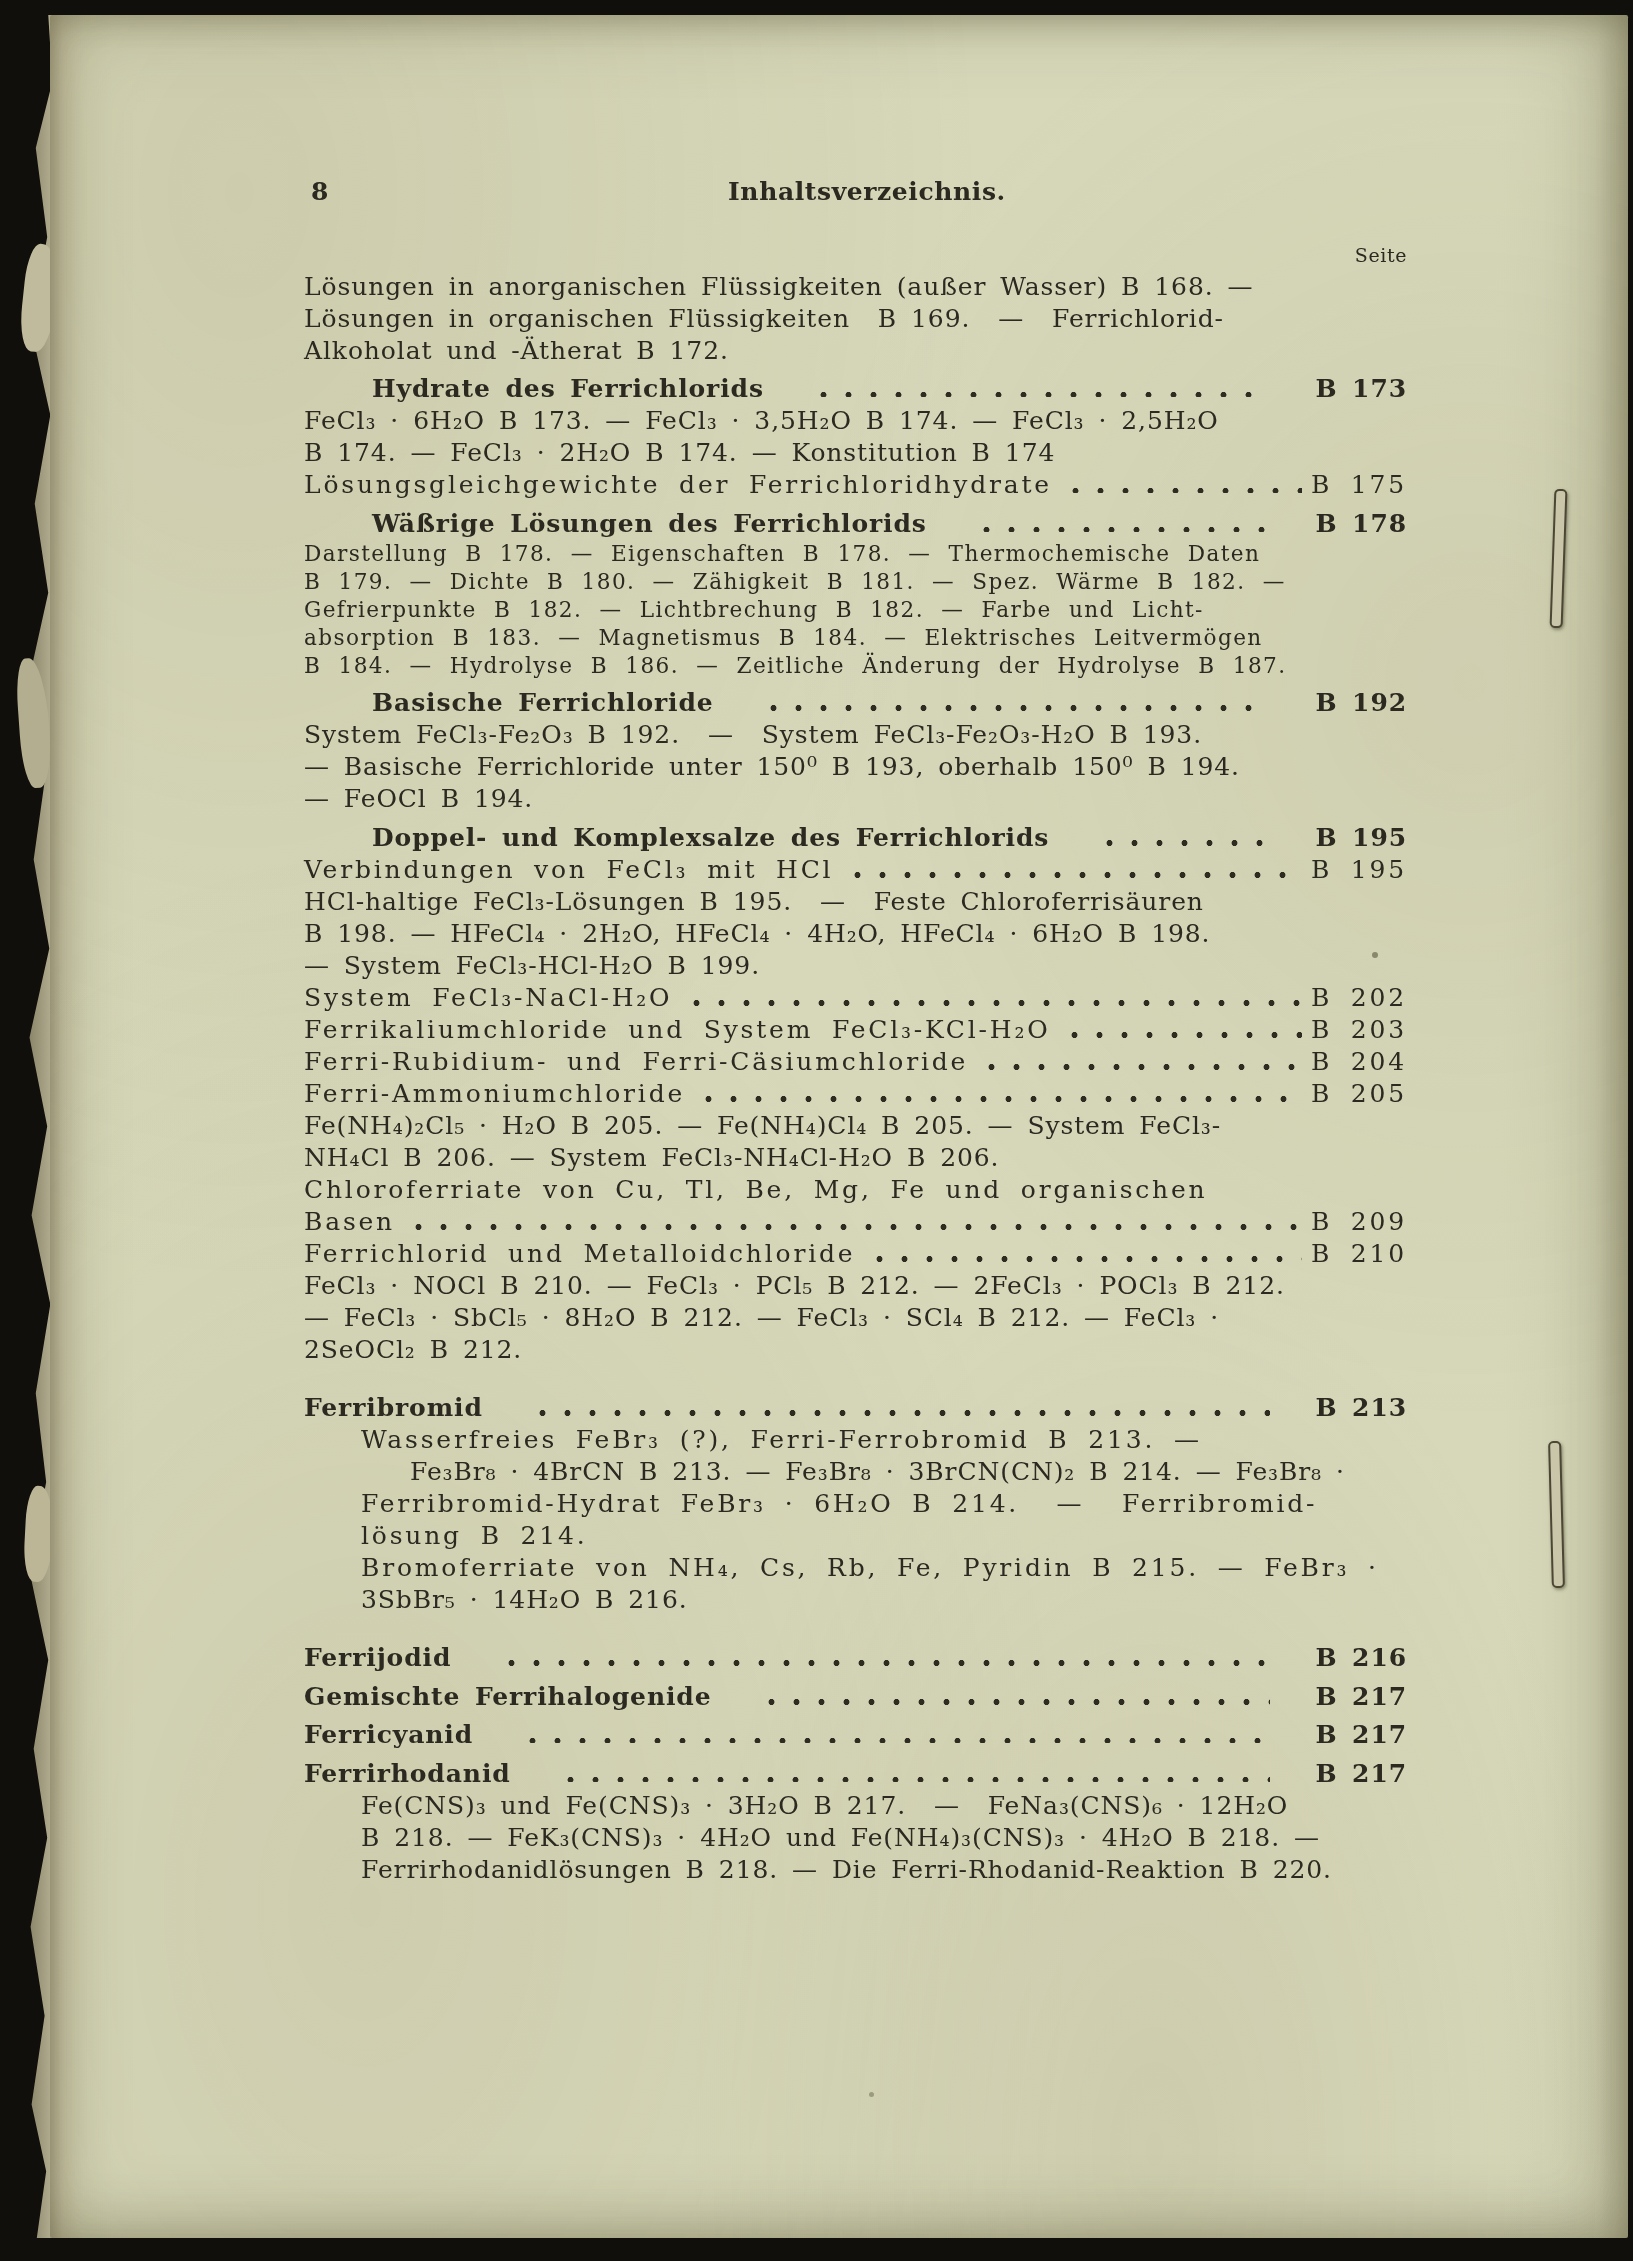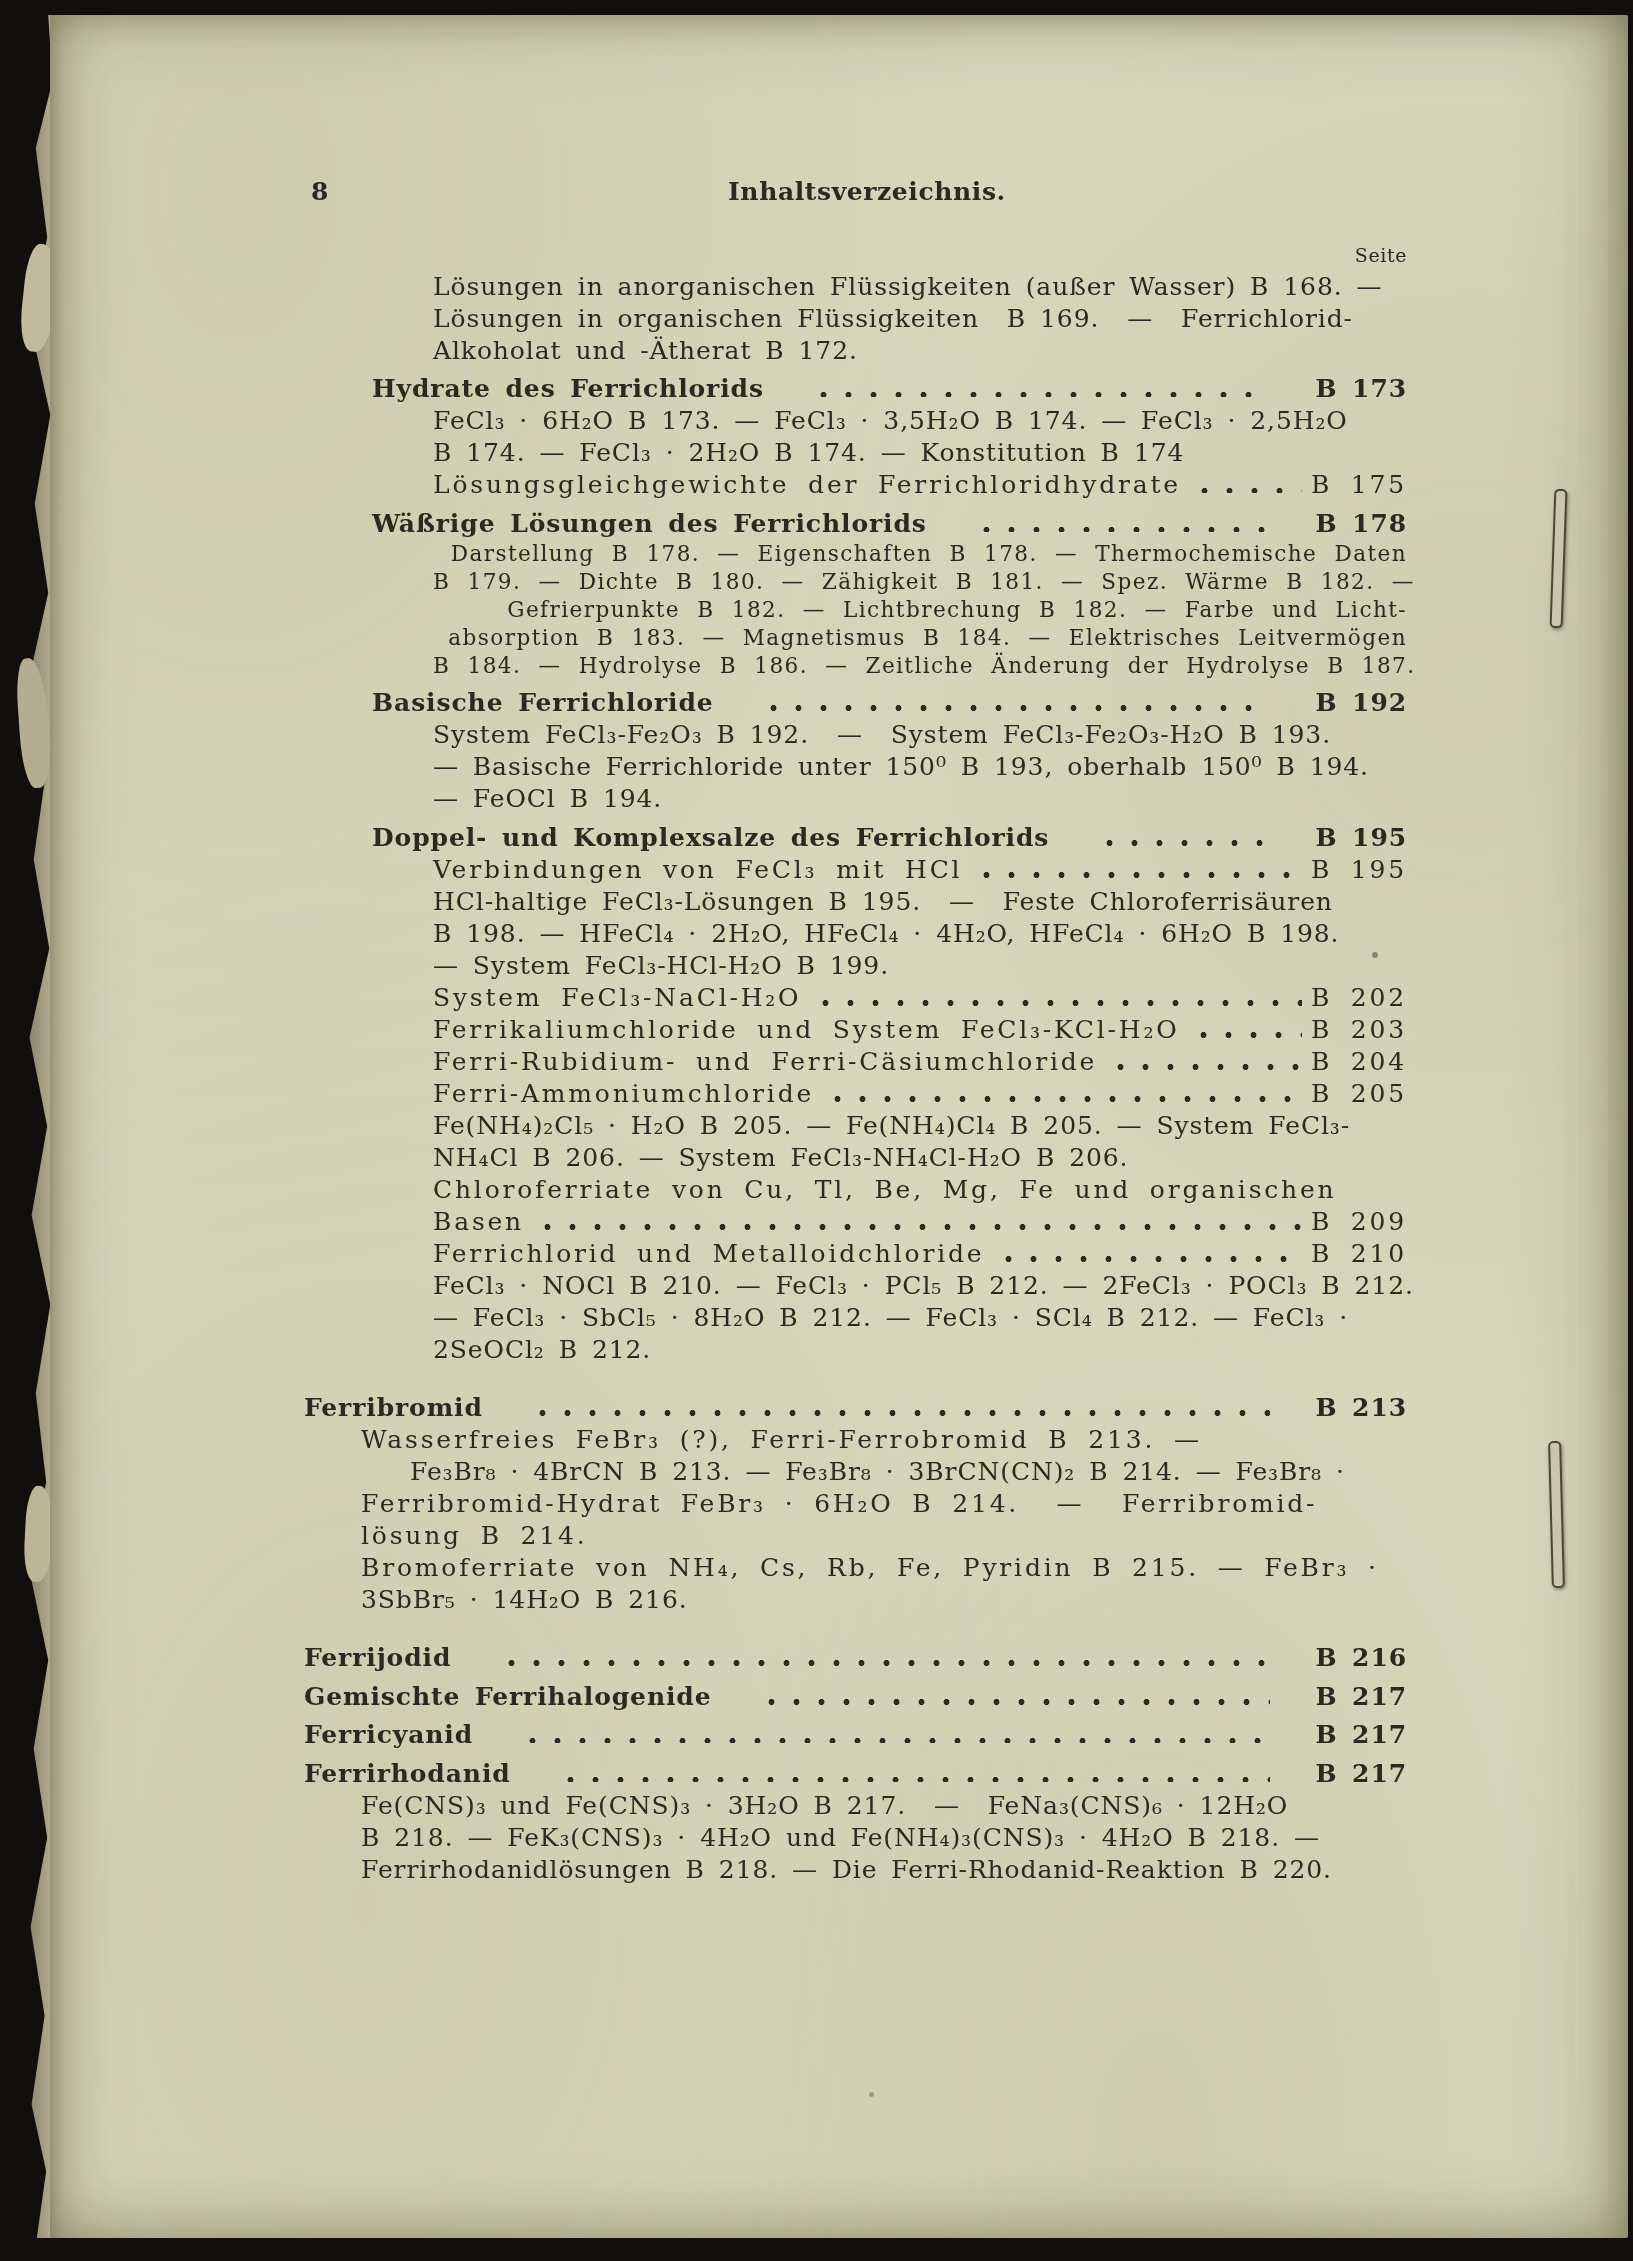--- a/index.html
+++ b/index.html
@@ -20,34 +20,34 @@
   .paper::before{content:"";position:absolute;inset:0;pointer-events:none;border-radius:2.3px;
          background:radial-gradient(ellipse at 12% 8%,rgba(120,110,66,.10),transparent 38%),
                     radial-gradient(ellipse at 90% 30%,rgba(120,110,66,.08),transparent 34%),
                     radial-gradient(ellipse at 20% 85%,rgba(120,110,66,.09),transparent 40%),
                     radial-gradient(ellipse at 70% 96%,rgba(120,110,66,.10),transparent 30%);}
   .pagenum{position:absolute;left:261px;top:162px;font-size:25px;font-weight:700;}
   .title{position:absolute;left:0;width:1634px;top:162px;text-align:center;font-size:25px;font-weight:700;letter-spacing:0.6px;}
   .seite{position:absolute;left:254px;top:229px;width:1103px;text-align:right;font-size:19px;font-weight:400;letter-spacing:0.6px;}
   .toc{position:absolute;left:254px;top:256px;width:1103px;}
   .ln{white-space:pre;font-size:25px;line-height:32px;letter-spacing:0.9px;word-spacing:5.1px;}
-  .detail{font-size:21.6px;line-height:28px;letter-spacing:1.4px;word-spacing:9px;text-align:right;}
+  .detail{font-size:21.6px;line-height:28px;letter-spacing:1.4px;word-spacing:9px;}
   .sp{letter-spacing:2.8px;word-spacing:8px;}
   .bold{font-weight:700;gap:36px;}
   .row{display:flex;align-items:baseline;}
   .lbl{white-space:pre;}
   .ref{white-space:pre;}
   .leader{flex:1 1 auto;min-width:26px;height:5.7px;margin:0 9px 0 11.3px;
           background-image:radial-gradient(circle,#2e2b20 2.8px,rgba(0,0,0,0) 3.2px);
           background-size:25px 5.7px;background-repeat:repeat-x;background-position:left bottom;}
   .hrow{margin-top:6.8px;}
   .mt-lg{margin-top:26px;}
   .i0{margin-left:0;}
   .i1{margin-left:68px;}
-  .i2{margin-left:129px;}
+  .i2{}
   .i2b{margin-left:57px;}
   .i3{margin-left:106px;}
   .staple{position:absolute;width:9px;border:2.3px solid #4b4734;border-radius:5.1px;background:#cac6a9;box-shadow:1.1px 1.7px 3.4px rgba(40,36,20,.45);}
   .s1{left:1552px;top:489px;height:135px;transform:rotate(2deg);}
   .s2{left:1550px;top:1441px;height:143px;transform:rotate(-1.5deg);}
   .speck{position:absolute;border-radius:50%;background:#4e4933;}
   .sp1{left:1322px;top:937px;width:6.2px;height:6.2px;opacity:.55;}
   .sp2{left:819px;top:2077px;width:5.1px;height:5.1px;opacity:.4;}
 </style>
 </head>

